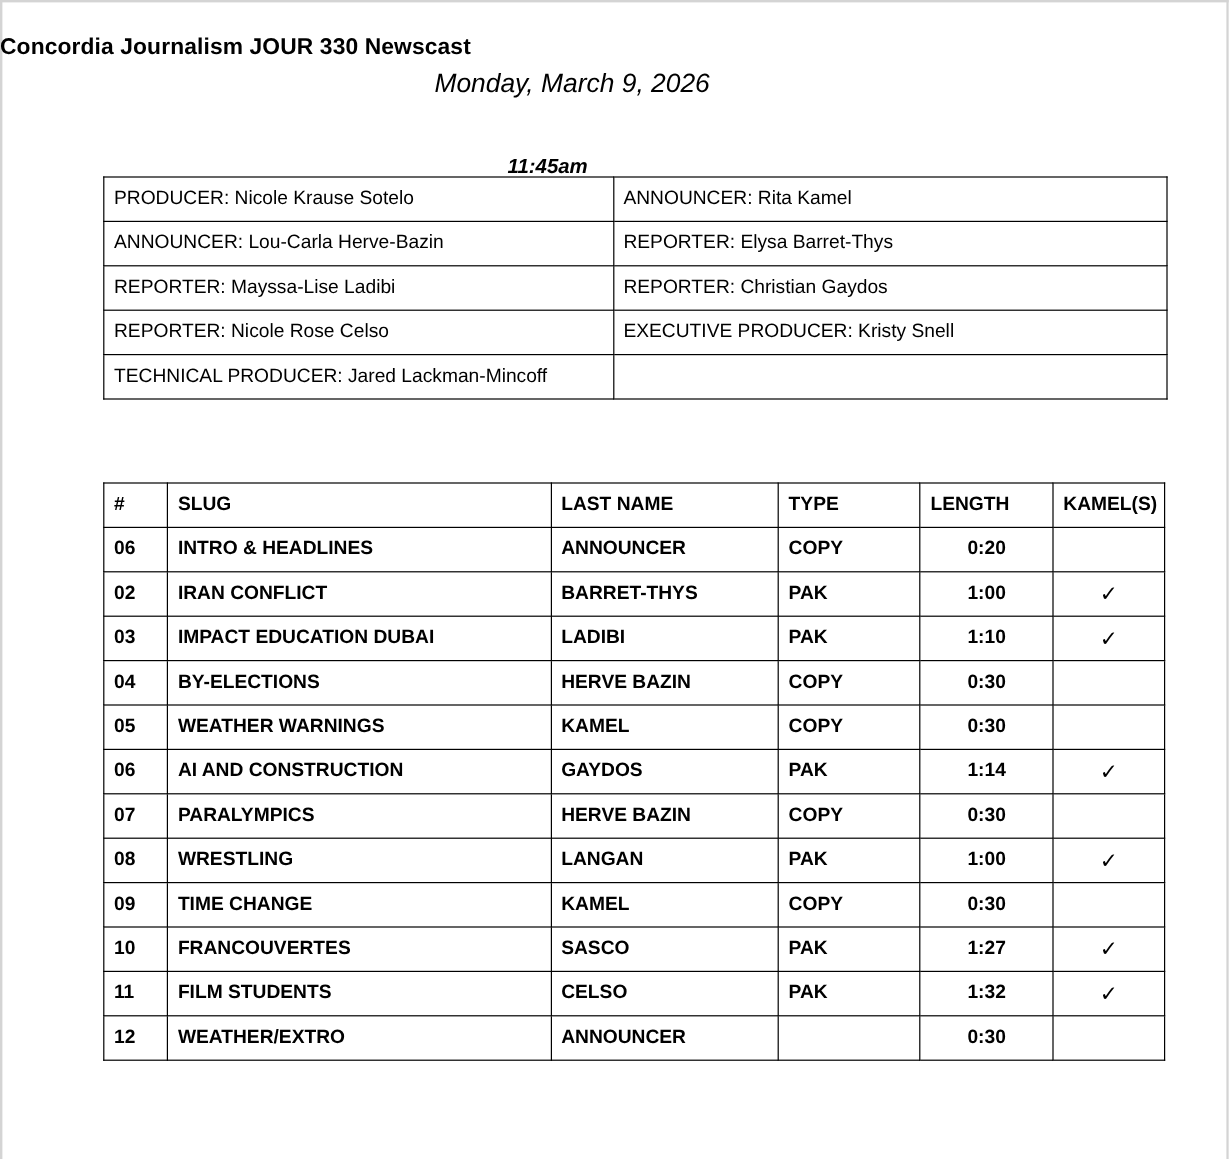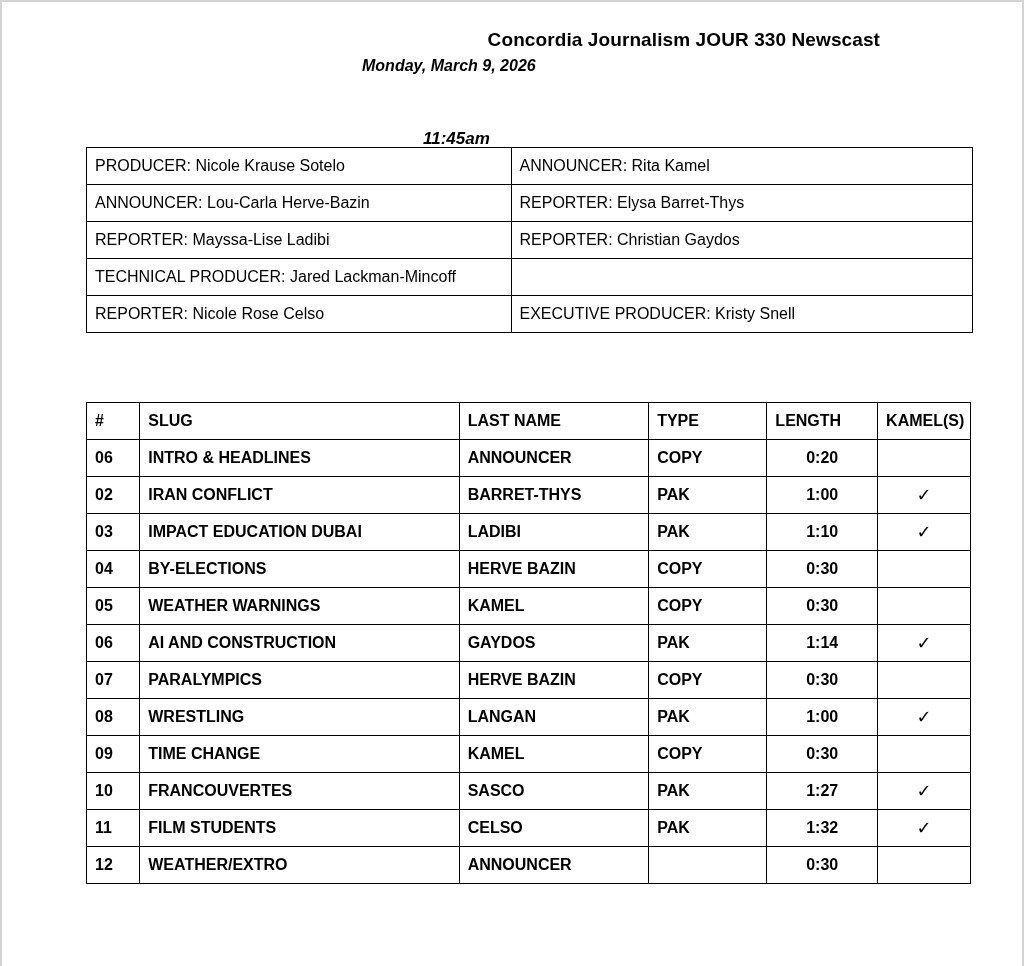--- a/index.html
+++ b/index.html
@@ -1,19 +1,19 @@
 <!DOCTYPE html>
 <html><head>
   <meta charset="utf-8">
   <style>
     html, body { margin: 0; padding: 0; background: #ffffff; }
     body { width: 1024px; height: 966px; overflow: hidden; position: relative; font-family: "Liberation Sans", sans-serif; color: #000; }
     .page-frame { position: absolute; left: 0; top: 0; width: 1024px; height: 966px; box-sizing: border-box; border-top: 2px solid #d4d4d4; border-left: 2px solid #d4d4d4; border-right: 2px solid #d4d4d4; }
-    .title { position: absolute; top: 29px; left: 0; width: 880px; text-align: right; font-weight: bold; font-size: 19px; letter-spacing: 0.1px; }
-    .date { position: absolute; top: 57px; left: 362px; font-weight: bold; font-style: italic; font-size: 16px; text-align: right; }
+    .title { position: absolute; top: 29px; left: 0; width: 880px; text-align: left; font-weight: bold; font-size: 19px; letter-spacing: 0.1px; }
+    .date { position: absolute; top: 57px; left: 362px; font-weight: normal; font-style: italic; font-size: 22px; text-align: right; }
     .time { position: absolute; top: 81px; left: 423px; font-weight: bold; font-style: italic; font-size: 17px; margin-top: 48px; }
 
     table { border-collapse: collapse; position: absolute; }
     td, th { border: 1px solid #000; padding: 0 0 0 8px; text-align: left; vertical-align: middle; }
 
     .crew { left: 86px; top: 147px; width: 887px; border-radius: 14px; }
     .crew td { height: 37px; font-size: 16px; font-weight: normal; box-sizing: border-box; }
     .crew td.c1 { width: 425px; }
     .crew td.c2 { width: 462px; margin-left: 23px; }
 
@@ -47,26 +47,26 @@
       </tr>
       <tr>
         <td class="c1">ANNOUNCER: Lou-Carla Herve-Bazin</td>
         <td class="c2">REPORTER: Elysa Barret-Thys</td>
       </tr>
       <tr>
         <td class="c1">REPORTER: Mayssa-Lise Ladibi</td>
         <td class="c2">REPORTER: Christian Gaydos</td>
       </tr>
       <tr>
+        <td class="c1">REPORTER: Nicole Rose Celso</td>
+        <td class="c2">EXECUTIVE PRODUCER: Kristy Snell</td>
+      </tr>
+      <tr>
         <td class="c1">TECHNICAL PRODUCER: Jared Lackman-Mincoff</td>
         <td class="c2"></td>
-      </tr>
-      <tr>
-        <td class="c1">REPORTER: Nicole Rose Celso</td>
-        <td class="c2">EXECUTIVE PRODUCER: Kristy Snell</td>
       </tr>
     </tbody>
 </table>
 
 <table class="rundown">
   <thead>
     <tr>
       <th class="col-num">#</th>
       <th class="col-slug">SLUG</th>
       <th class="col-last">LAST NAME</th>

